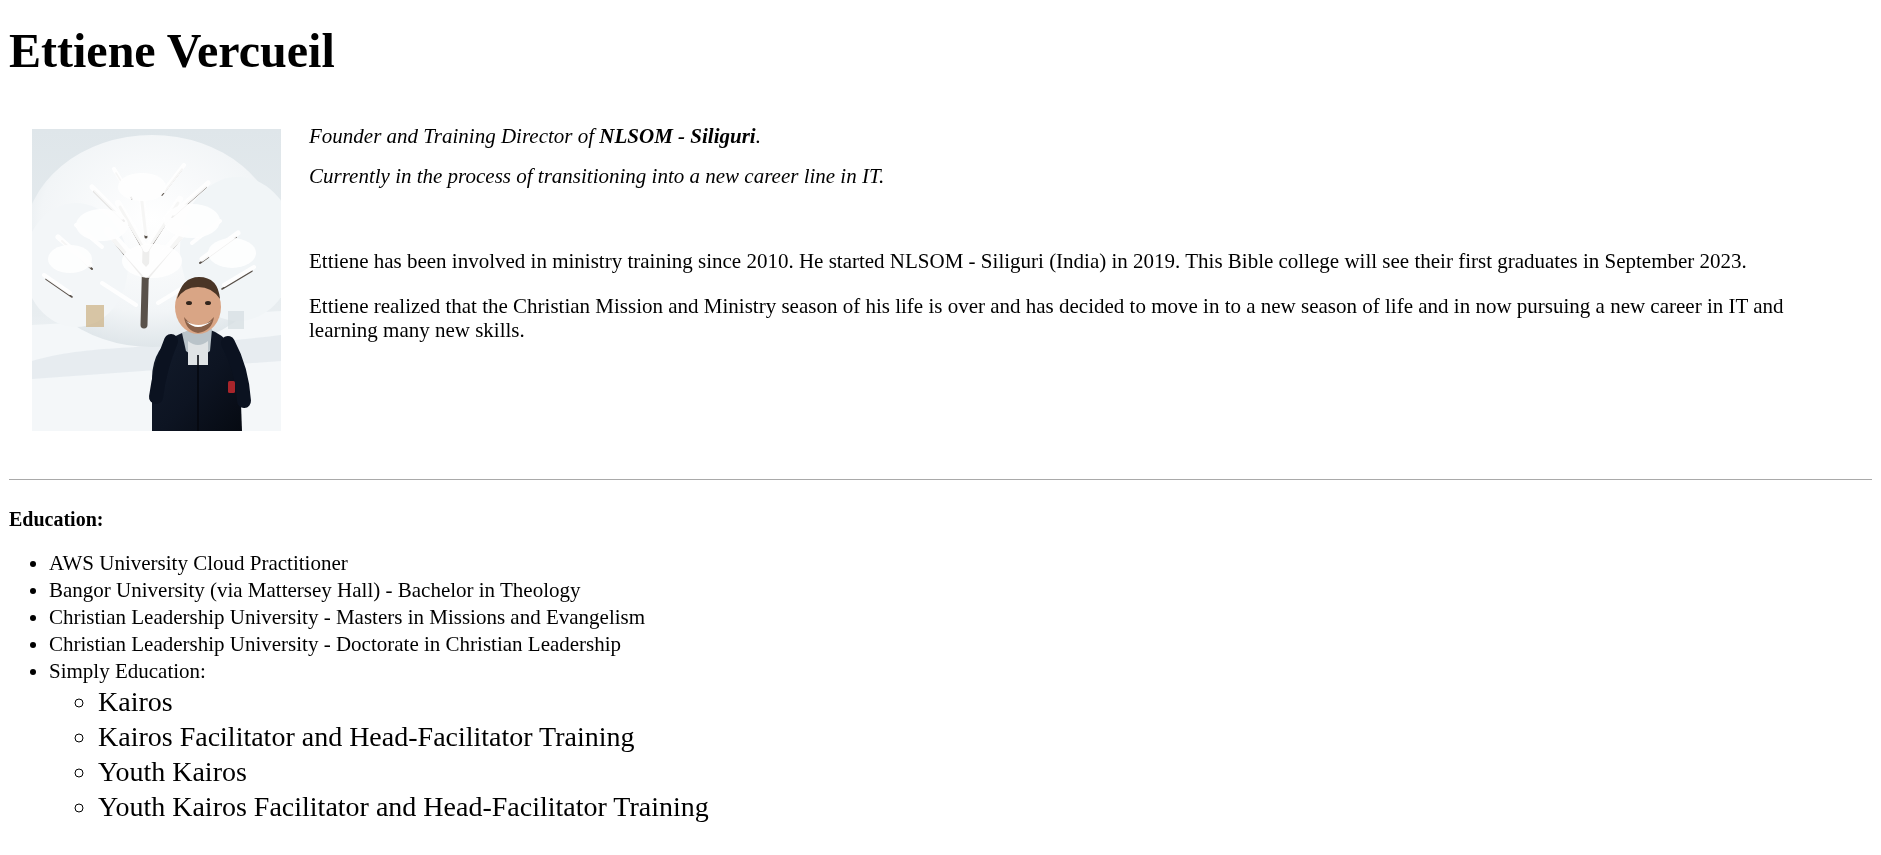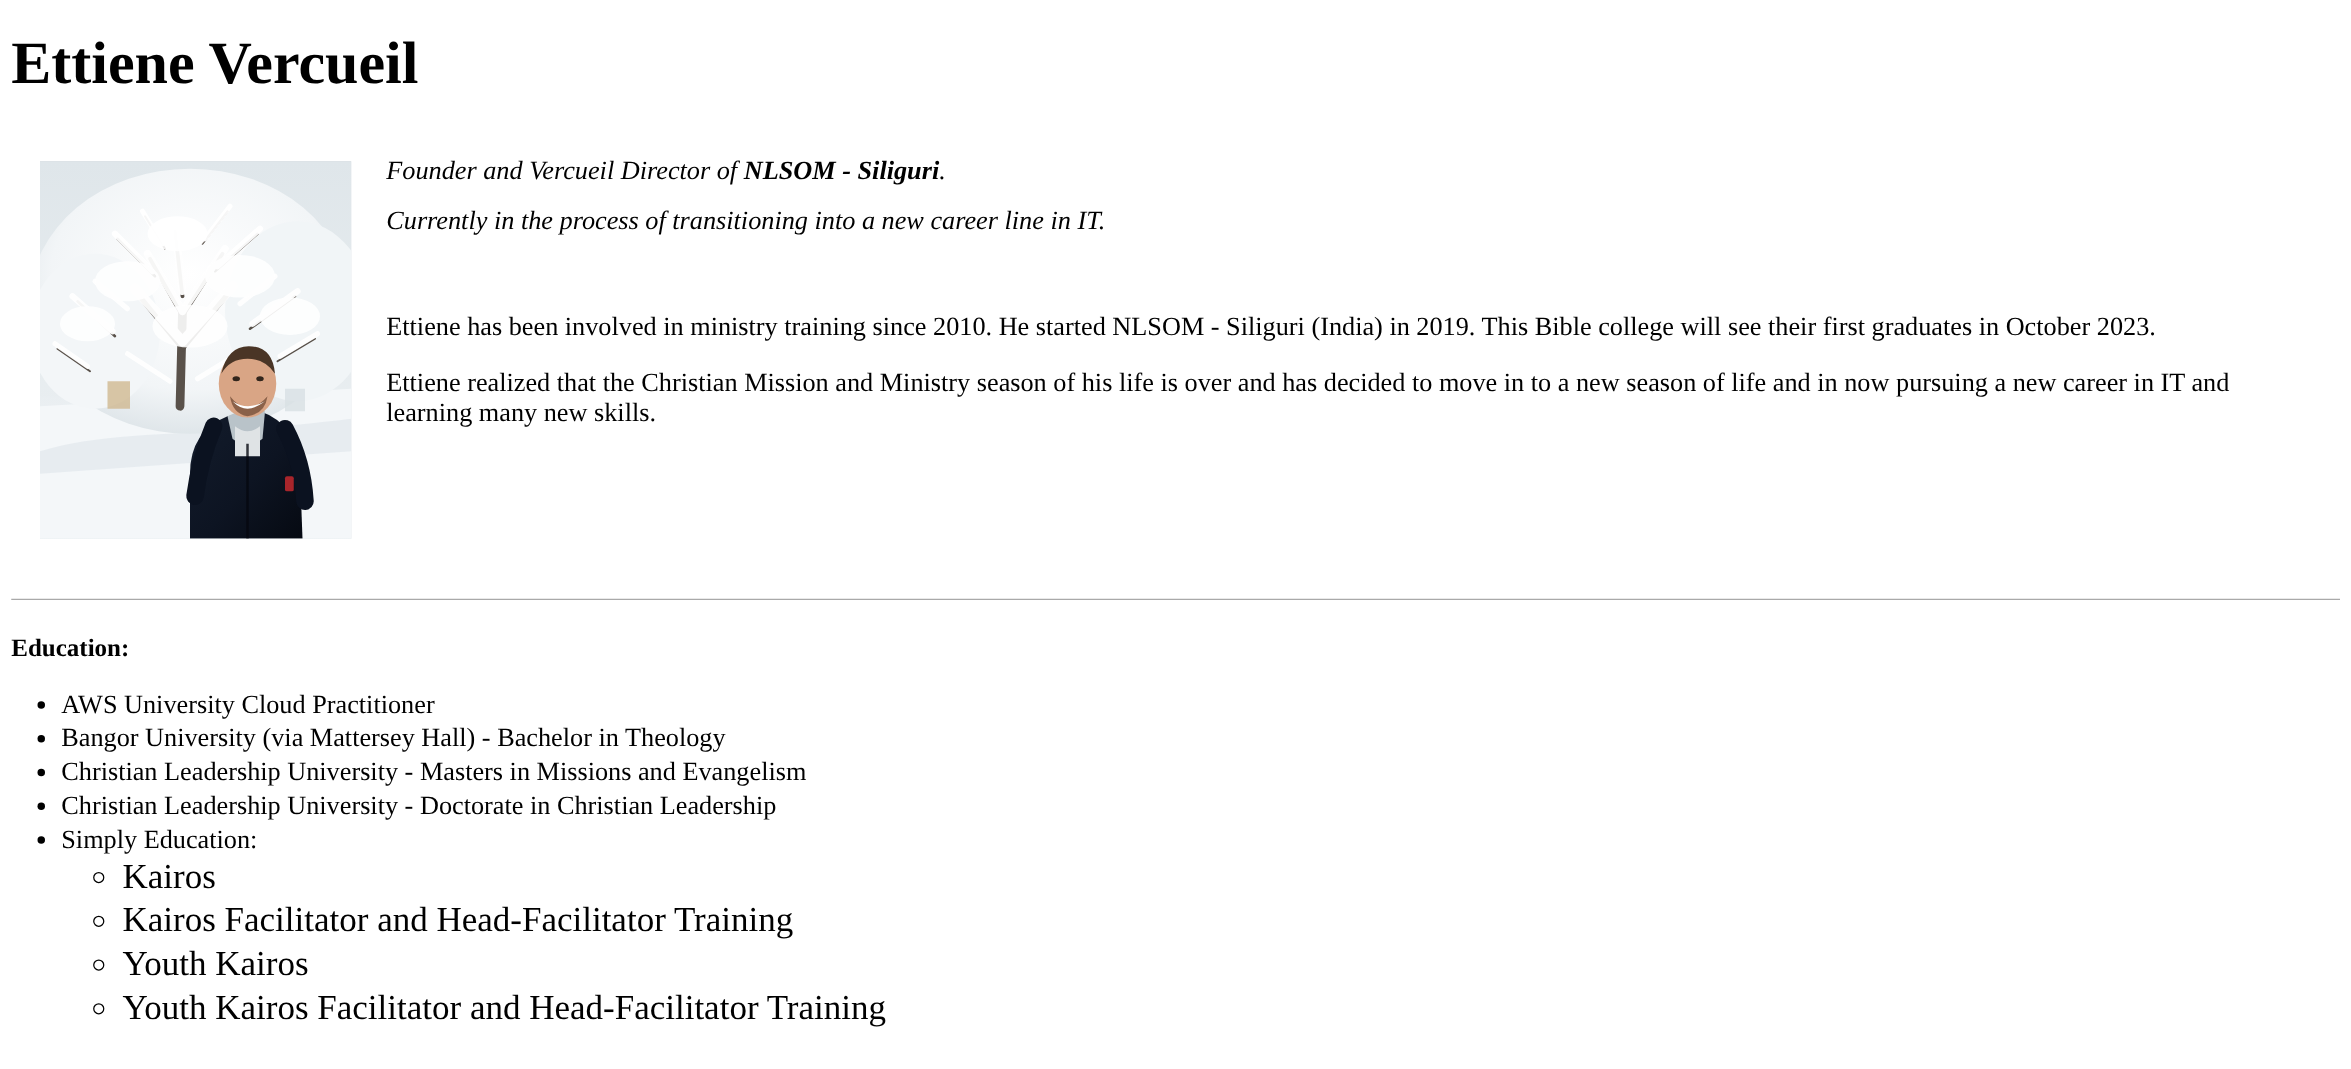--- a/index.html
+++ b/index.html
@@ -214,25 +214,25 @@
             <path d="M139 212 Q128 238 124 268" stroke="#0b1220" stroke-width="14" fill="none" stroke-linecap="round"></path>
             <path d="M196 214 Q210 240 212 272" stroke="#0b1220" stroke-width="14" fill="none" stroke-linecap="round"></path>
             <rect x="196" y="252" width="7" height="12" rx="1.5" fill="#a8252b"></rect>
             <path d="M166 226 L166 302" stroke="#05080f" stroke-width="2" fill="none" opacity="0.8"></path>
           </g>
         </svg>
       </div>
     </div>
 
     <div class="intro-text">
-      <p class="lead"><span>Founder and Vercueil Director of </span><span class="org">NLSOM - Siliguri</span><span>.</span></p>
+      <p class="lead"><span>Founder and Training Director of </span><span class="org">NLSOM - Siliguri</span><span>.</span></p>
 
       <p class="lead">Currently in the process of transitioning into a new career line in IT.</p>
 
-      <p class="body-para first">Ettiene has been involved in ministry training since 2010. He started NLSOM - Siliguri (India) in 2019. This Bible college will see their first graduates in October 2023.</p>
+      <p class="body-para first">Ettiene has been involved in ministry training since 2010. He started NLSOM - Siliguri (India) in 2019. This Bible college will see their first graduates in September 2023.</p>
 
       <p class="body-para second">Ettiene realized that the Christian Mission and Ministry season of his life is over and has decided to move in to a new season of life and in now pursuing a new career in IT and learning many new skills.</p>
     </div>
   </div>
 
   <hr class="divider">
 
   <h2 class="section-heading">Education:</h2>
 
   <ul class="edu-list">

